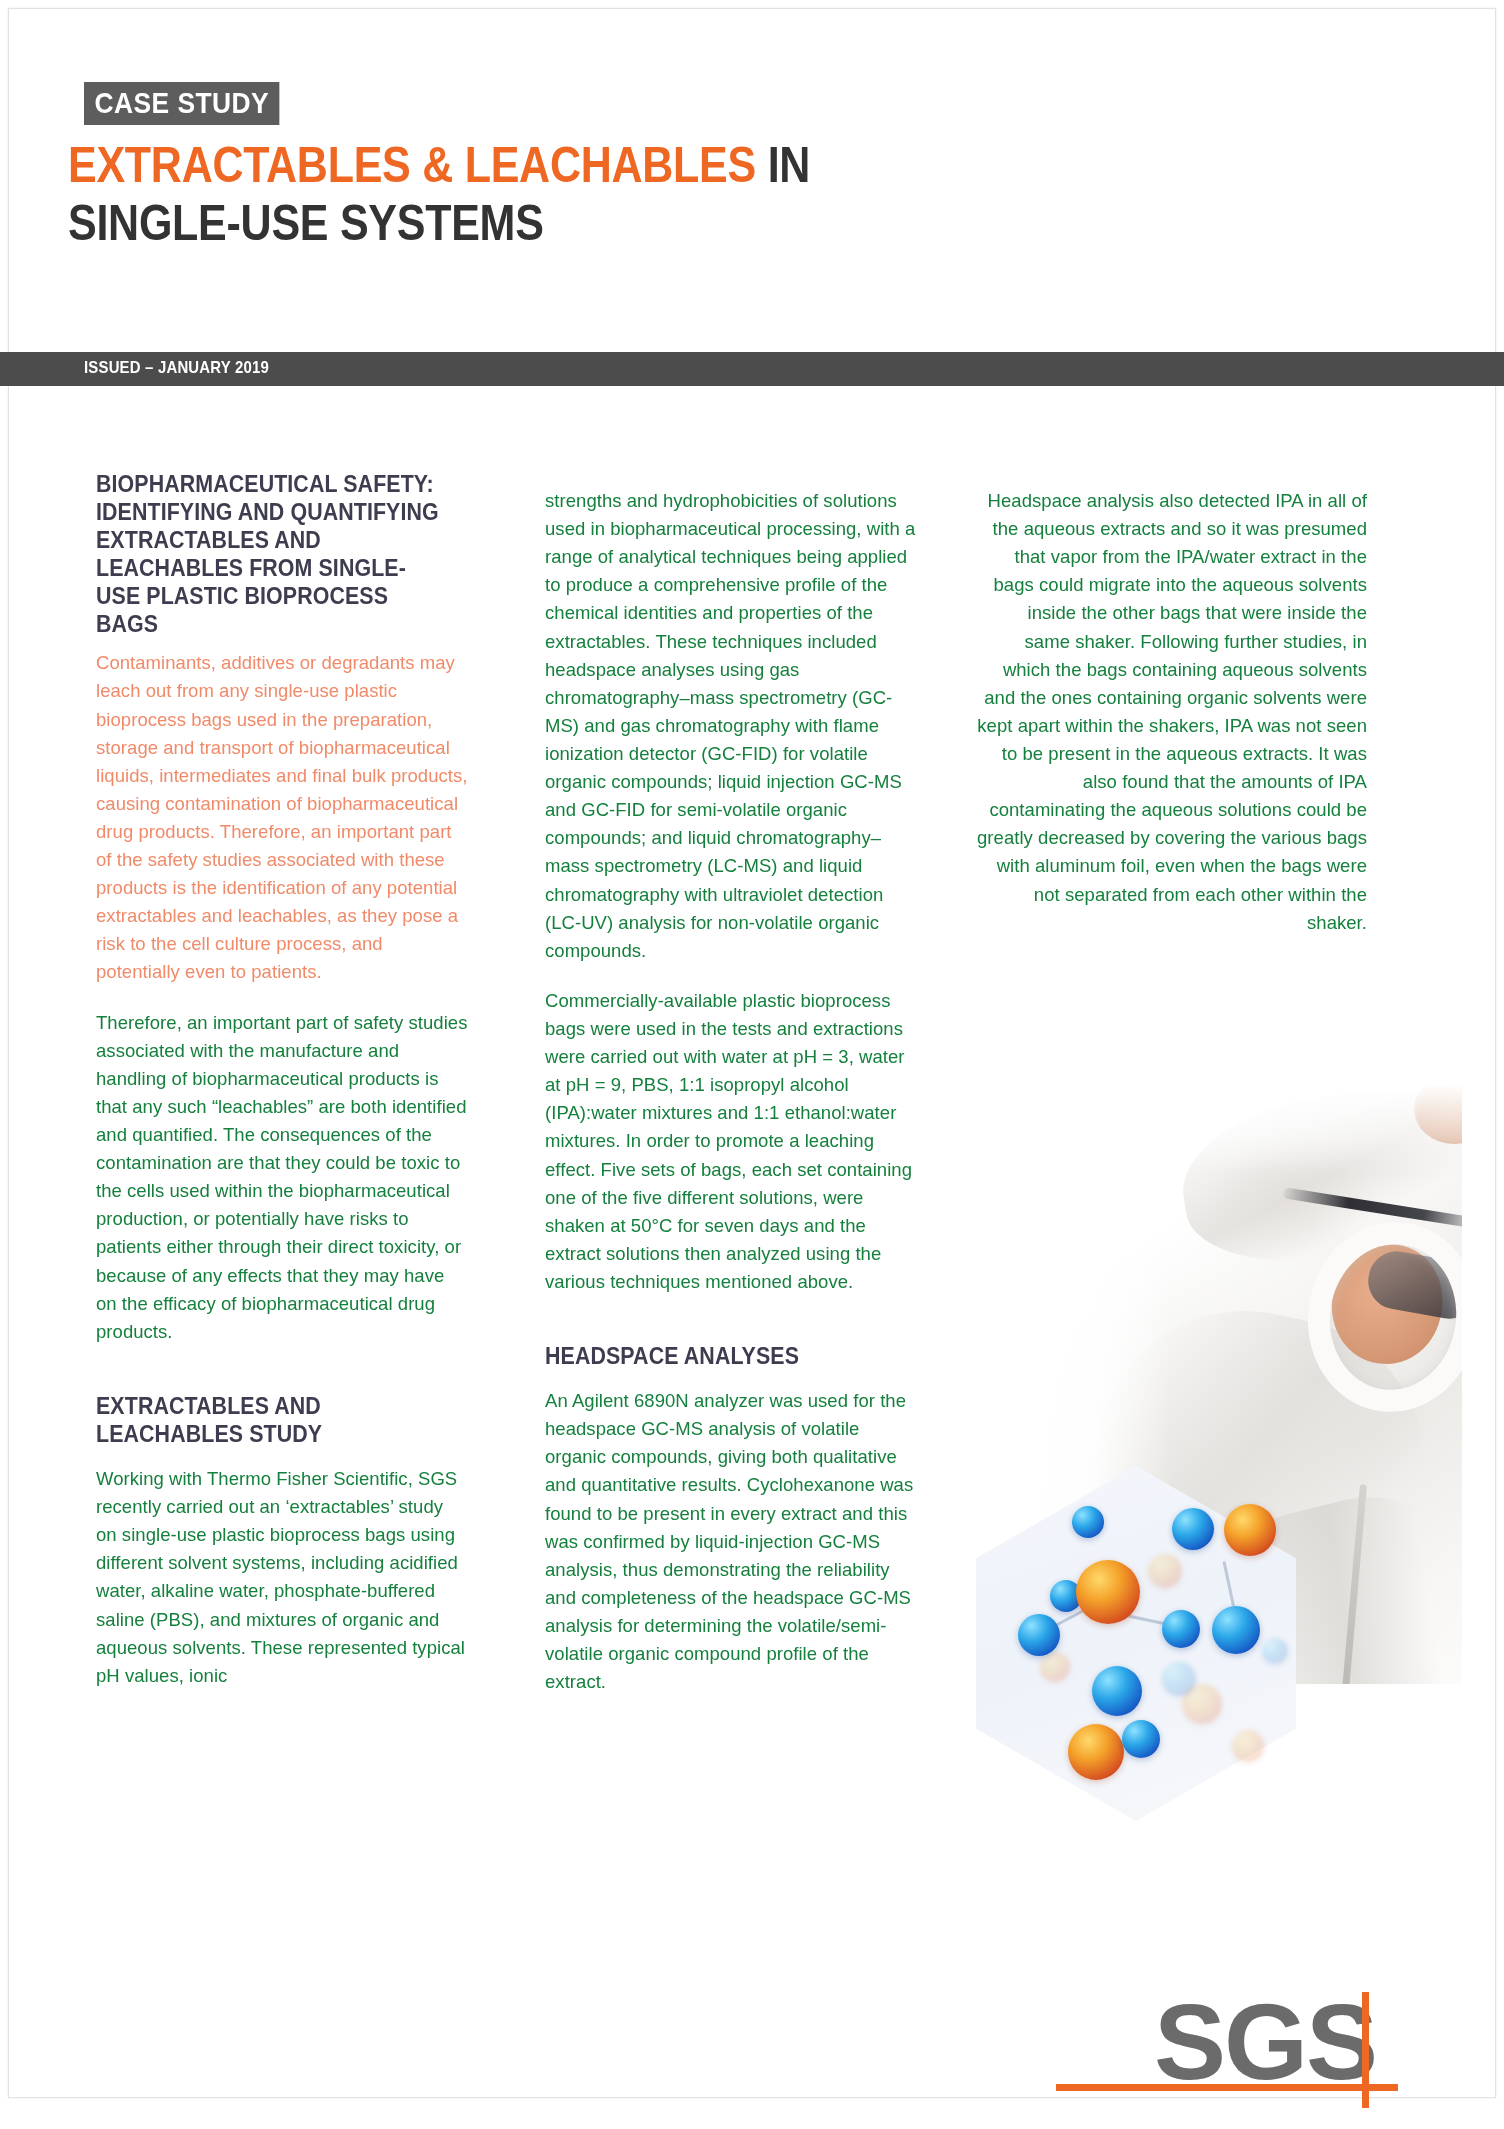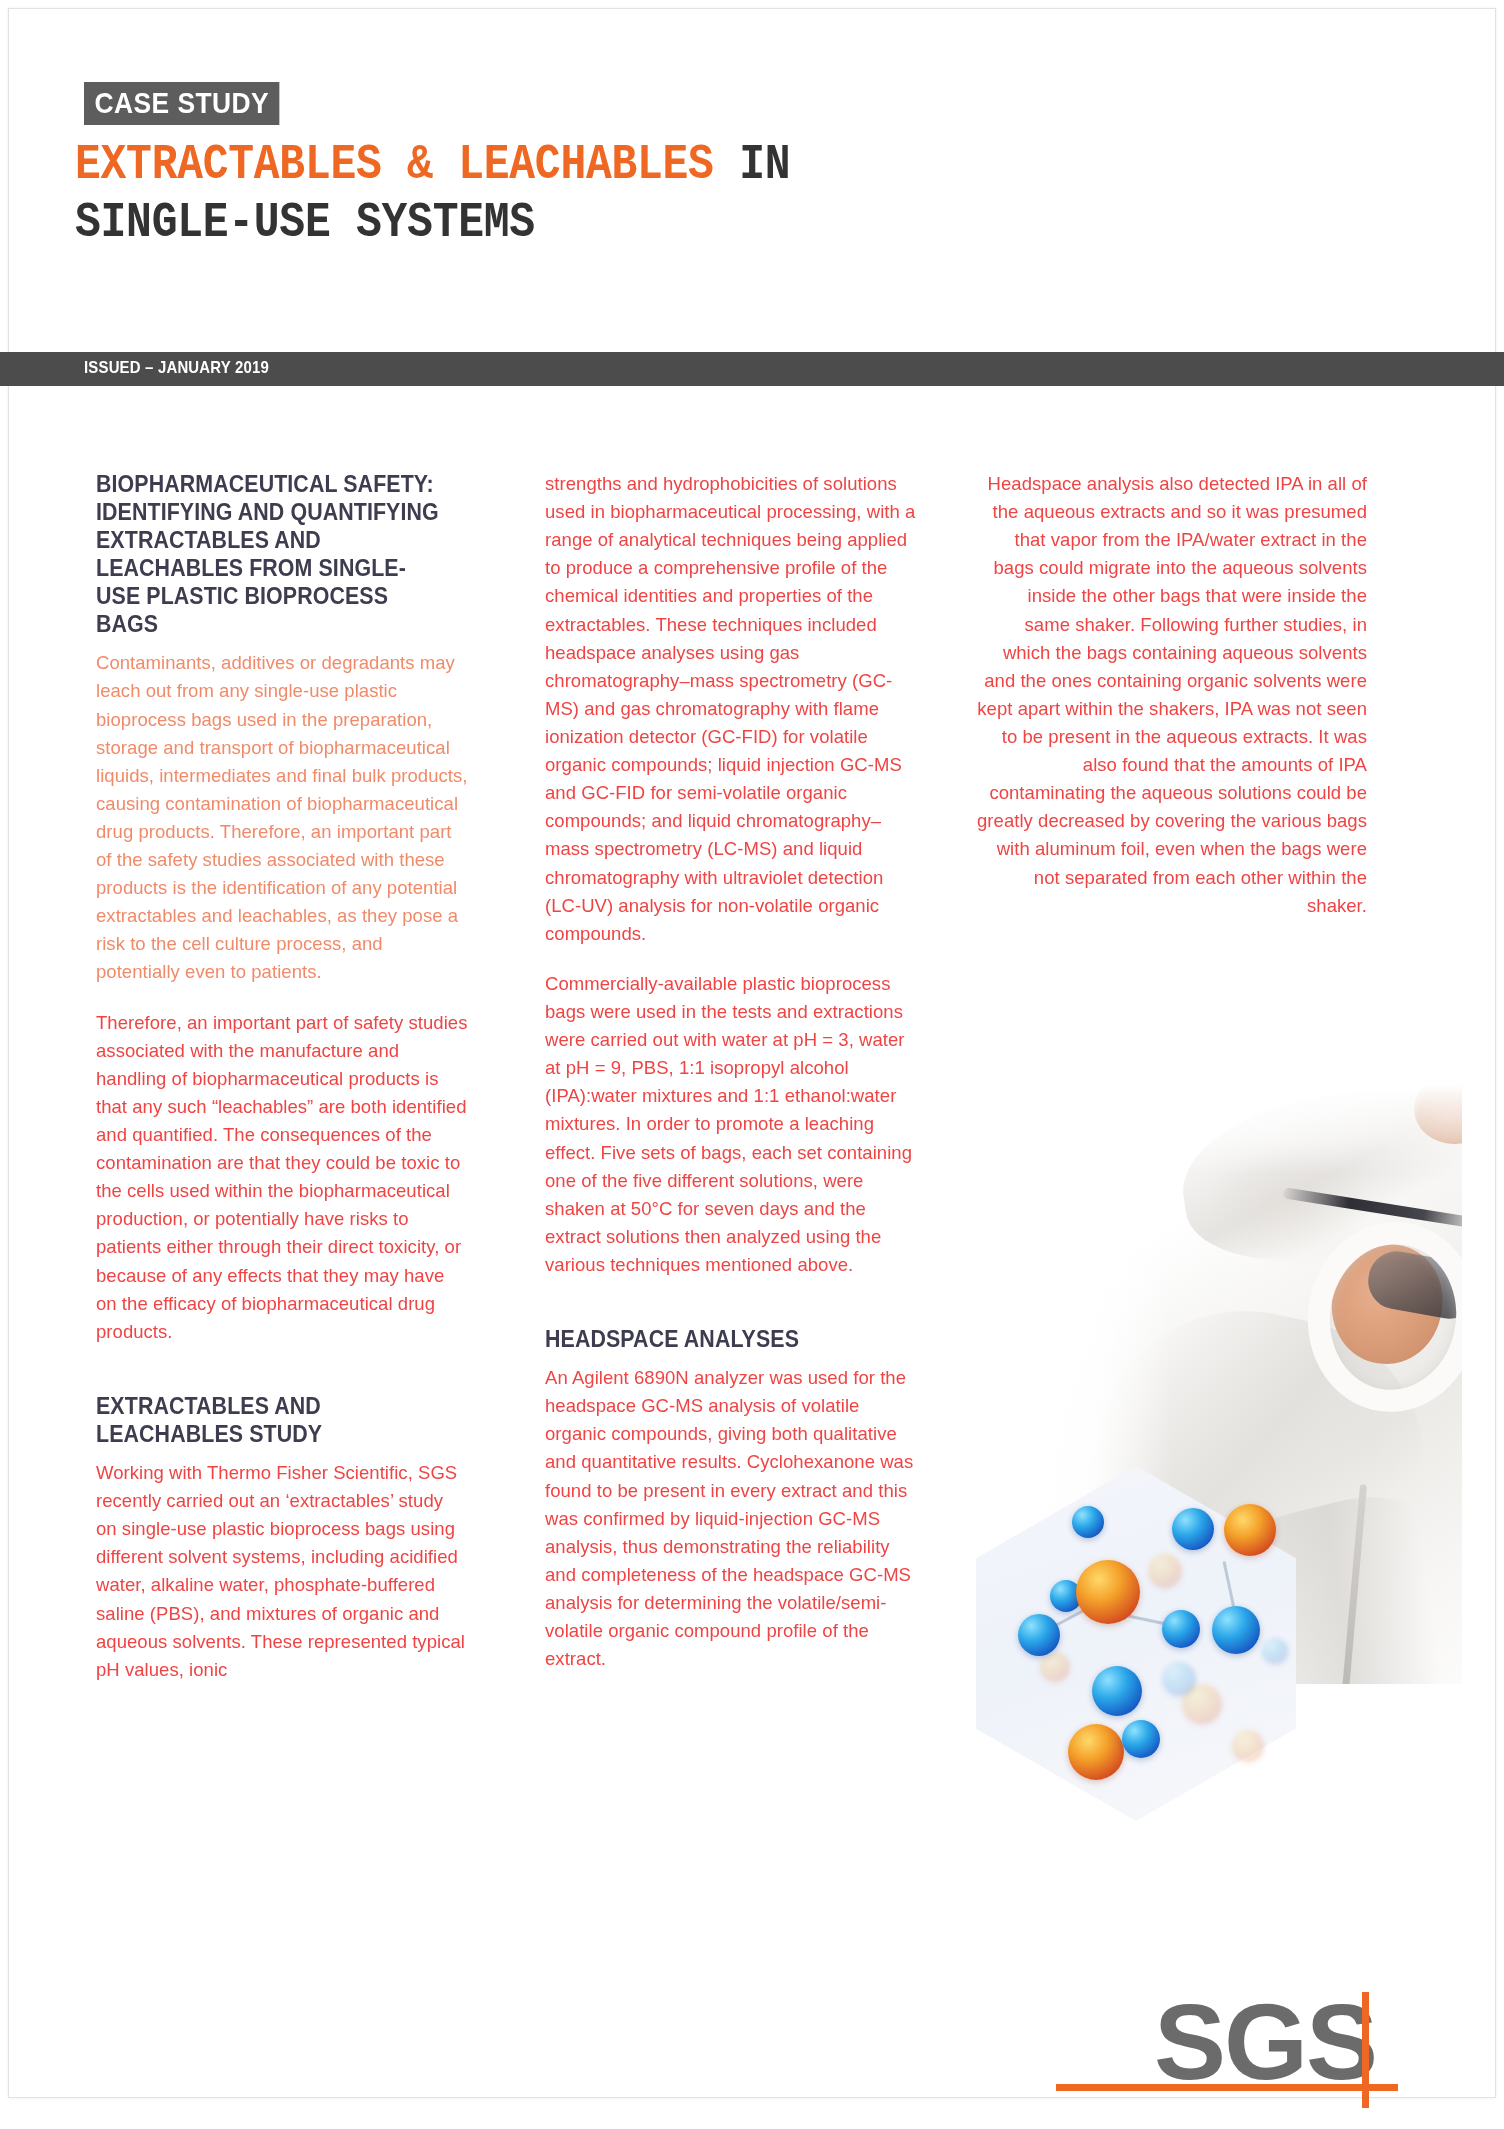--- a/index.html
+++ b/index.html
@@ -54,24 +54,23 @@
     padding: 6px 12px 7px 12px;
     line-height: 1;
     font-stretch: condensed;
     transform: scaleX(0.88);
     transform-origin: left center;
     white-space: nowrap;
   }
 
   .title-block {
     position: absolute;
-    left: 75px;
+    left: 68px;
     top: 136px;
     width: 1120px;
-    font-family: Liberation Mono, monospace;
   }
   .title-line {
     font-weight: bold;
     font-size: 50px;
     line-height: 1.16;
     color: #333333;
     letter-spacing: -0.3px;
     transform: scaleX(0.86);
     transform-origin: left top;
     white-space: nowrap;
@@ -122,22 +121,22 @@
     letter-spacing: 0.1px;
     transform: scaleX(0.93);
     transform-origin: left top;
     margin: 0 0 11px 0;
   }
   .sec-head.spaced { margin-top: 46px; }
 
   p.body {
     font-size: 18.5px;
     line-height: 1.52;
-    color: #ef4444;
-    margin: 0 0 22px 0;
+    color: #15803d;
+    margin: 17px 0 22px 0;
     letter-spacing: 0.05px;
   }
   p.intro {
     color: #f08a68;
     font-size: 18.5px;
     line-height: 1.52;
     margin: 0 0 22px 0;
     letter-spacing: 0.05px;
   }
 

